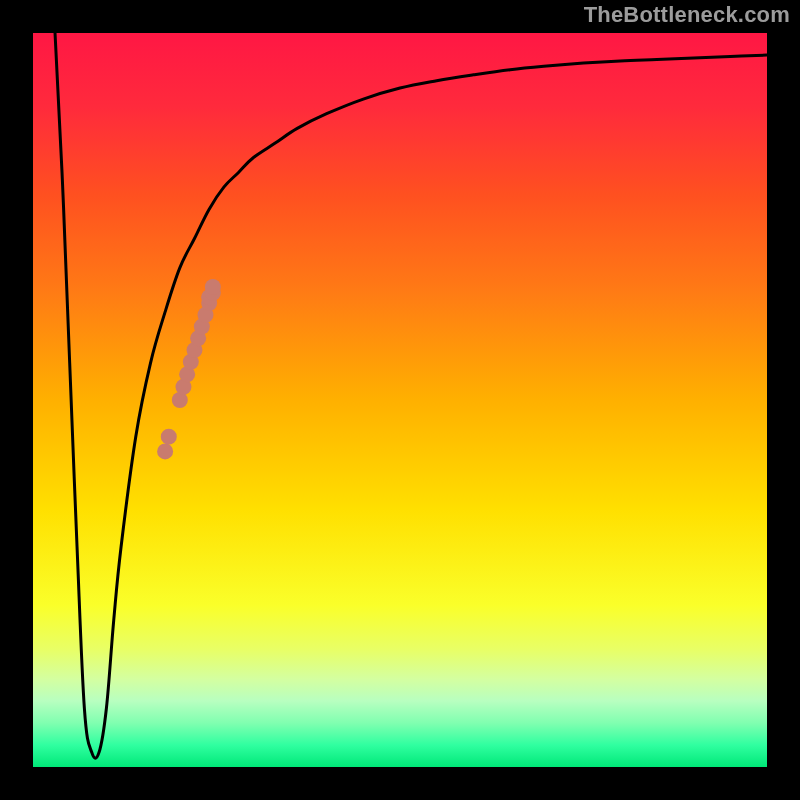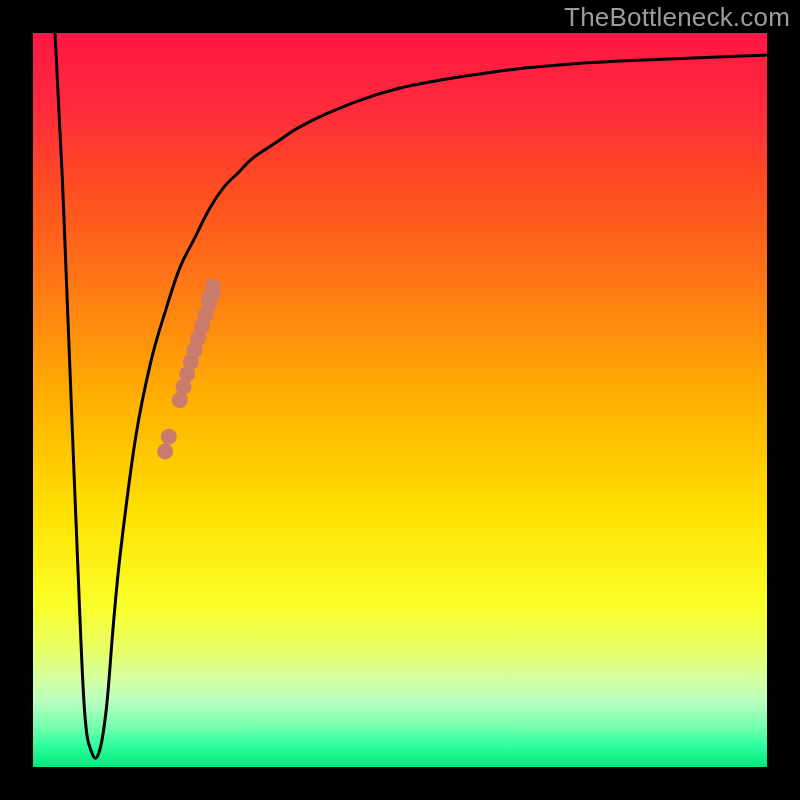--- a/index.html
+++ b/index.html
@@ -17,22 +17,22 @@
     top: 0;
     width: 800px;
     height: 800px;
     box-sizing: border-box;
   }
   .watermark {
     position: absolute;
     top: 2px;
     right: 10px;
     color: #9c9c9c;
-    font-size: 26px;
-    font-weight: 400;
+    font-size: 22px;
+    font-weight: 700;
     font-family: Arial, sans-serif;
     letter-spacing: 0.2px;
     user-select: none;
   }
   svg {
     display: block;
   }
 </style>
 </head>
 <body>

